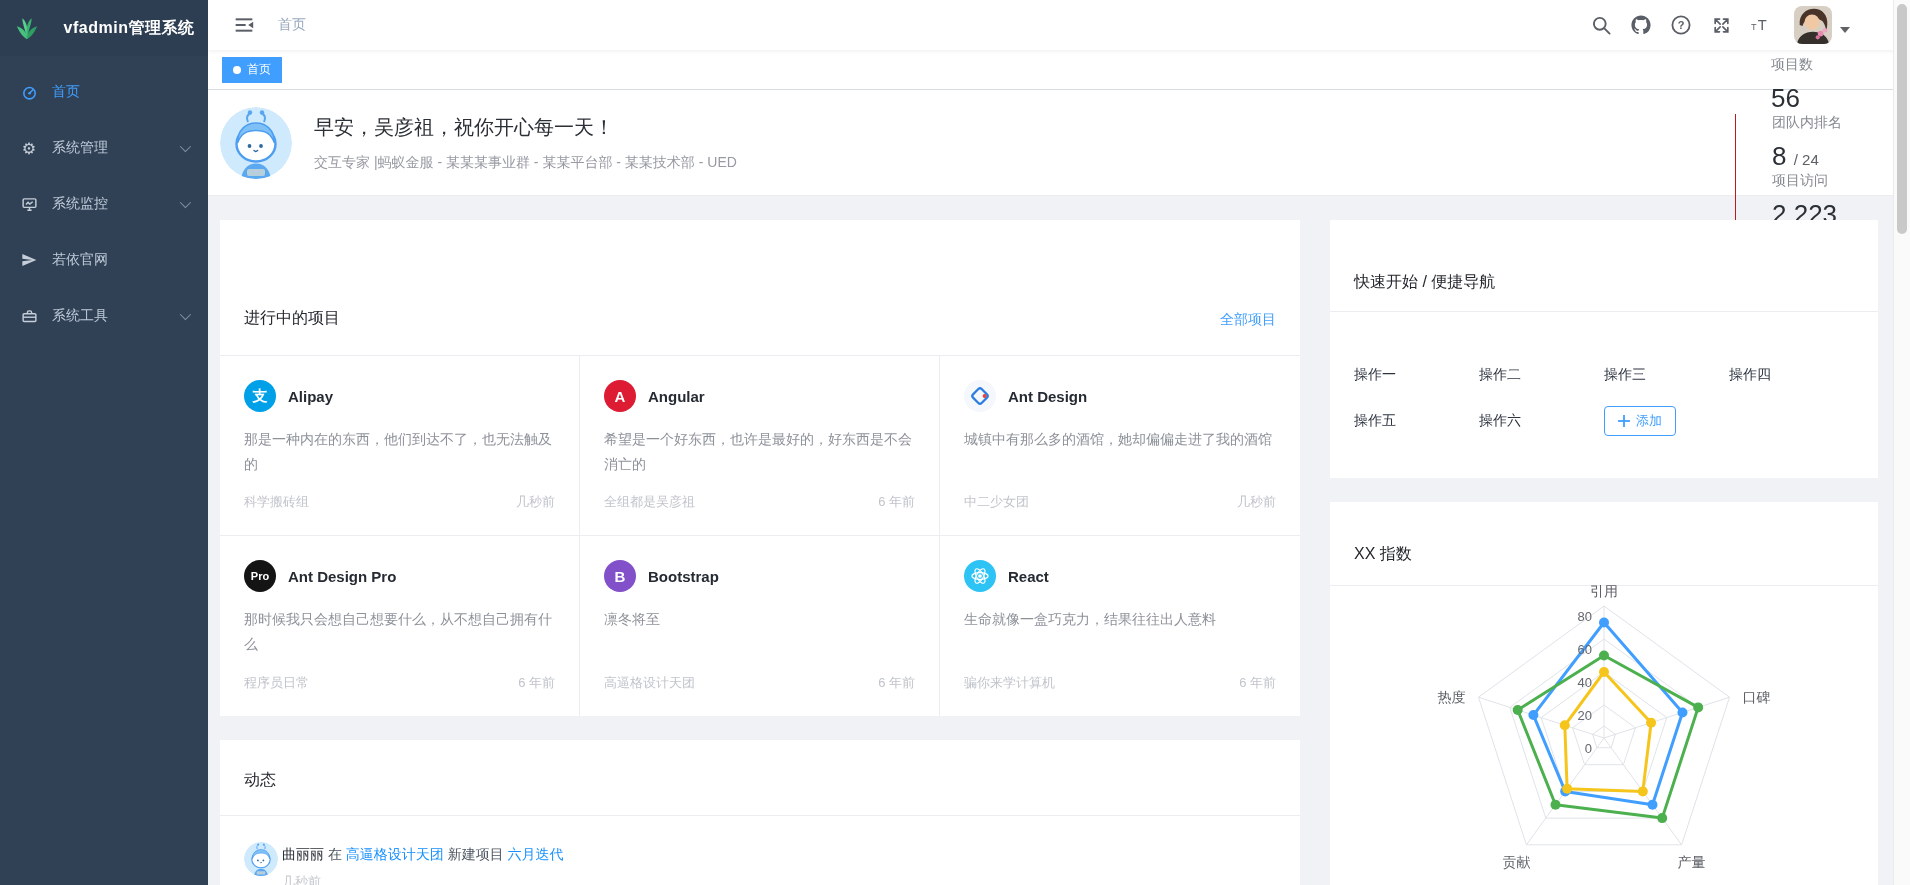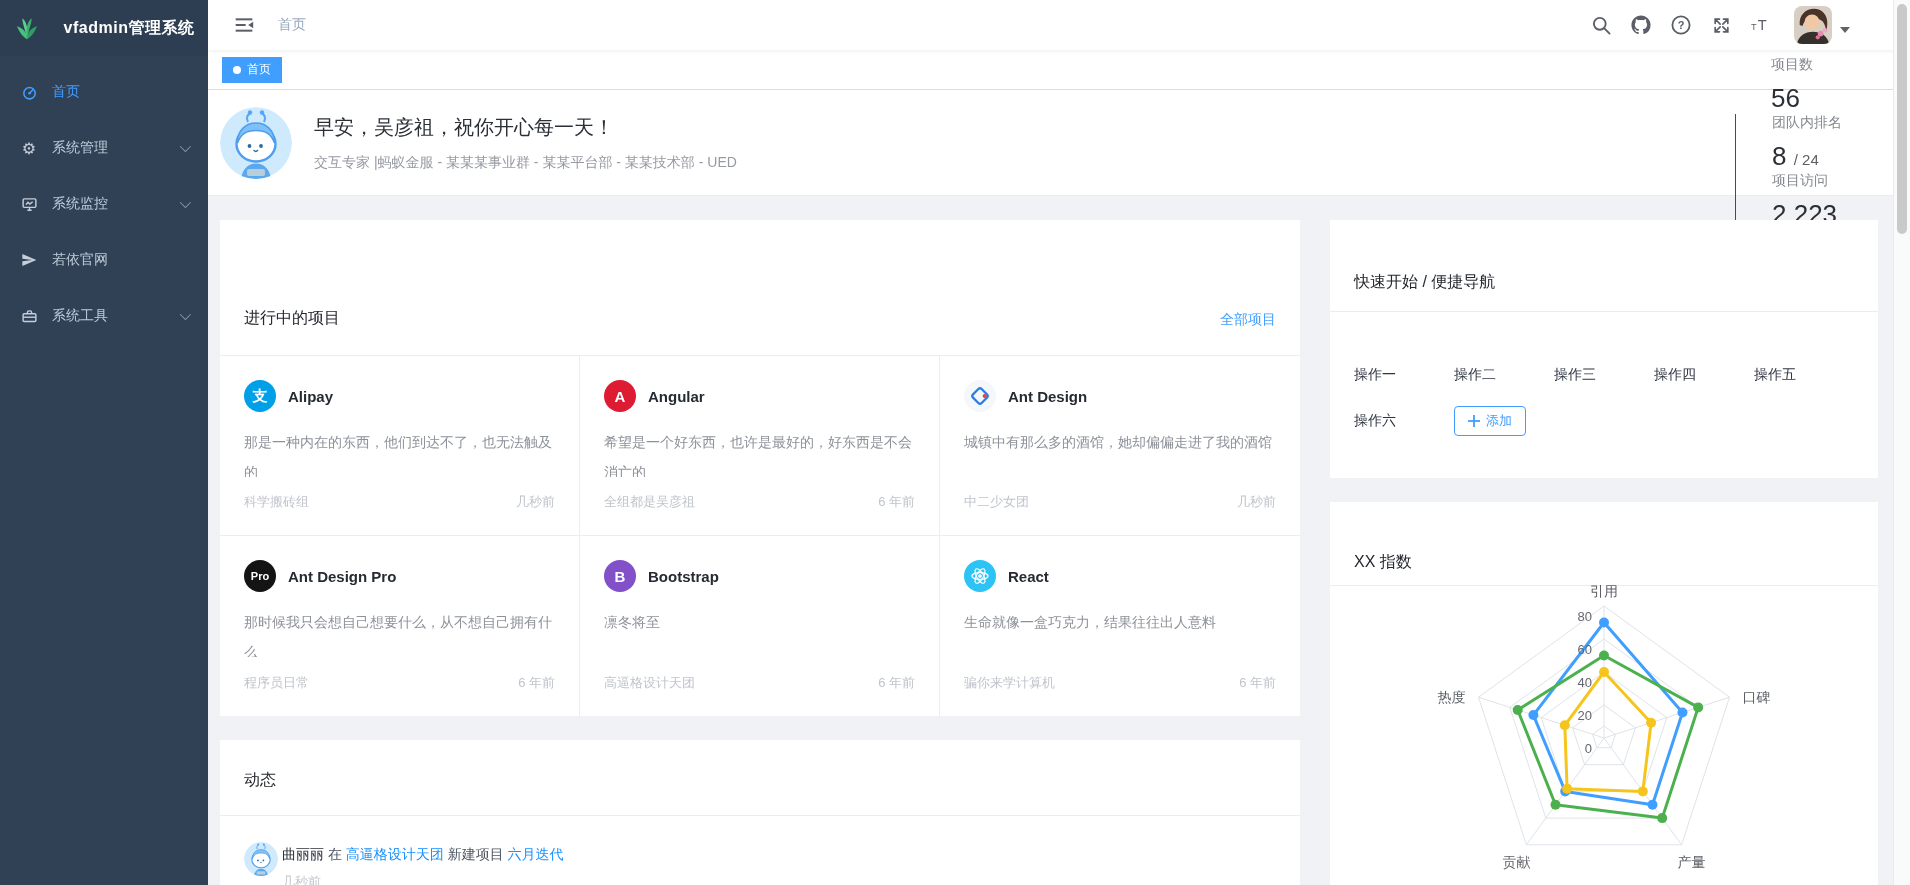--- a/index.html
+++ b/index.html
@@ -56,39 +56,39 @@
 
   .projects .panel-head { height:136px; padding-bottom:26px; }
   .cards-grid { display:grid; grid-template-columns:repeat(3,1fr); }
   .pcard { height:180px; padding:24px; border-right:1px solid #ebedf0; border-bottom:1px solid #ebedf0; display:flex; flex-direction:column; cursor:pointer; }
   .pcard:nth-child(3n) { border-right:none; }
   .pcard:nth-child(n+4) { border-bottom:none; }
   .pcard-head { display:flex; align-items:center; gap:12px; }
   .picon { width:32px; height:32px; border-radius:50%; flex:none; display:flex; align-items:center; justify-content:center; color:#fff; font-weight:bold; font-size:15px; }
   .picon.small-label { font-size:11px; }
   .pname { font-size:15px; font-weight:600; color:#262b33; }
-  .pdesc { margin-top:15px; font-size:14px; line-height:30px; color:#8d9199; height:50px; overflow:hidden; }
+  .pdesc { margin-top:15px; font-size:14px; line-height:25px; color:#8d9199; height:50px; overflow:hidden; }
   .pfoot { margin-top:auto; display:flex; justify-content:space-between; font-size:13px; color:#c0c4cb; }
 
   .activity-panel { margin-top:24px; min-height:171px; }
   .activity-panel .panel-head { height:76px; }
   .act-item { display:flex; gap:4px; padding:26px 24px 0; }
   .act-avatar { width:34px; height:34px; border-radius:50%; overflow:hidden; flex:none; }
   .act-line { font-size:14px; color:#4d5562; line-height:20px; padding-top:2px; }
   .act-user { font-weight:500; color:#2b2f36; }
   .act-link { color:#1890ff; cursor:pointer; }
   .act-time { margin-top:9px; font-size:13px; color:#c5c8ce; }
 
   .quicknav .panel-head { height:92px; padding-bottom:18px; }
-  .quicknav-body { padding:54px 24px 42px; display:grid; grid-template-columns:repeat(5,1fr); row-gap:22px; align-items:center; }
+  .quicknav-body { padding:54px 24px 42px; display:grid; grid-template-columns:repeat(4,1fr); row-gap:22px; align-items:center; }
   .qlink { font-size:14px; color:#2d3440; cursor:pointer; }
   .add-btn { justify-self:start; display:inline-flex; align-items:center; gap:6px; padding:5px 13px; border:1px solid #409eff; border-radius:4px; background:#fff; color:#409eff; font-size:13px; cursor:pointer; font-family:inherit; }
 
   .index-panel { margin-top:24px; height:391px; overflow:hidden; }
-  .index-panel .panel-head { height:84px; padding-bottom:12px; }
+  .index-panel .panel-head { height:84px; padding-bottom:20px; }
   #radar { display:block; width:548px; height:307px; overflow:visible; }
 
   
   .scrollbar { position:fixed; top:0; right:0; bottom:0; width:17px; background:#fafafa; border-left:1px solid #ebebeb; z-index:50; }
   .scroll-thumb { position:absolute; top:4px; left:3px; width:10px; height:230px; border-radius:6px; background:#c9c9c9; cursor:pointer; }
 </style>
 </head>
 <body>
 
 <aside class="sidebar">

